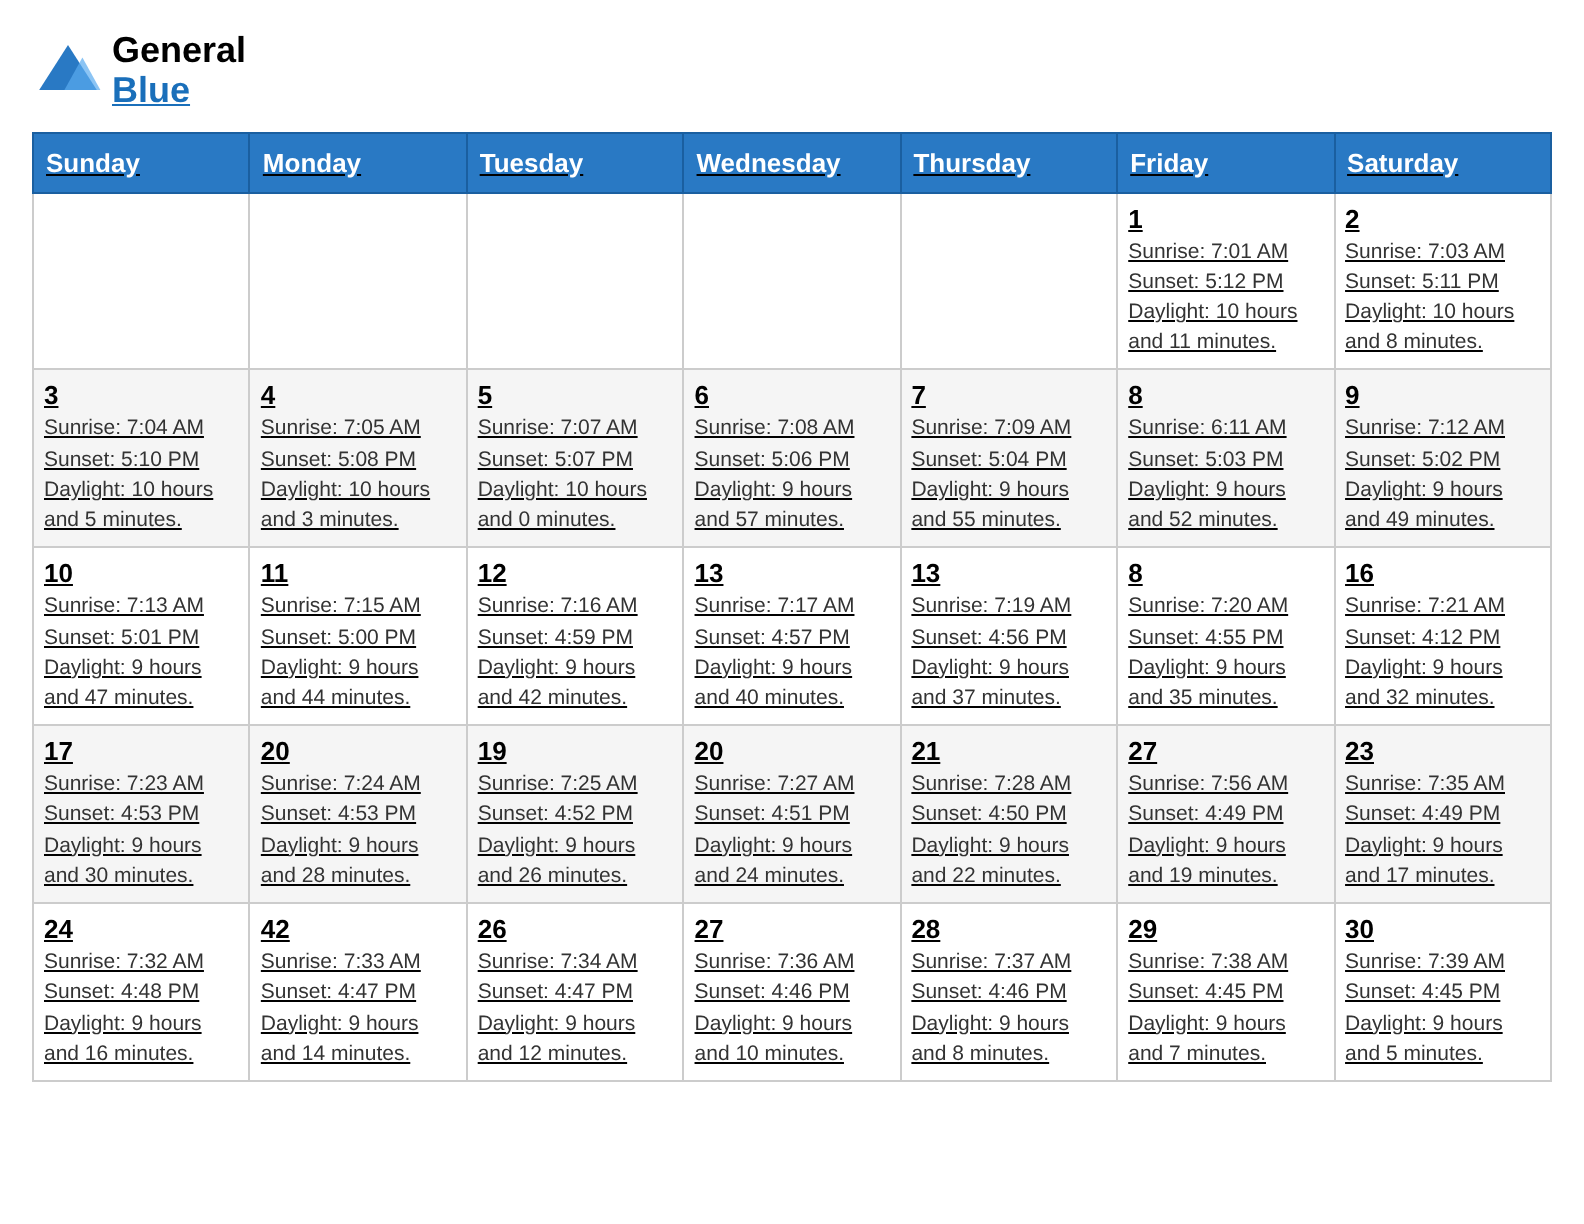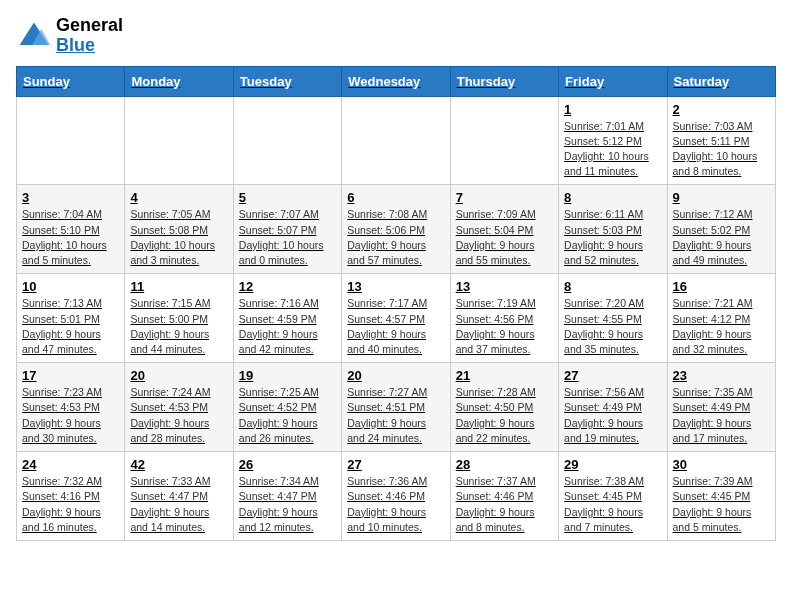--- a/index.html
+++ b/index.html
@@ -286,21 +286,21 @@
           <div class="day-detail">Sunrise: 7:35 AM
 Sunset: 4:49 PM
 Daylight: 9 hours
 and 17 minutes.</div>
         </td>
       </tr>
       <tr>
         <td>
           <span class="day-number">24</span>
           <div class="day-detail">Sunrise: 7:32 AM
-Sunset: 4:16 PM
+Sunset: 4:48 PM
 Daylight: 9 hours
 and 16 minutes.</div>
         </td>
         <td>
           <span class="day-number">42</span>
           <div class="day-detail">Sunrise: 7:33 AM
 Sunset: 4:47 PM
 Daylight: 9 hours
 and 14 minutes.</div>
         </td>

